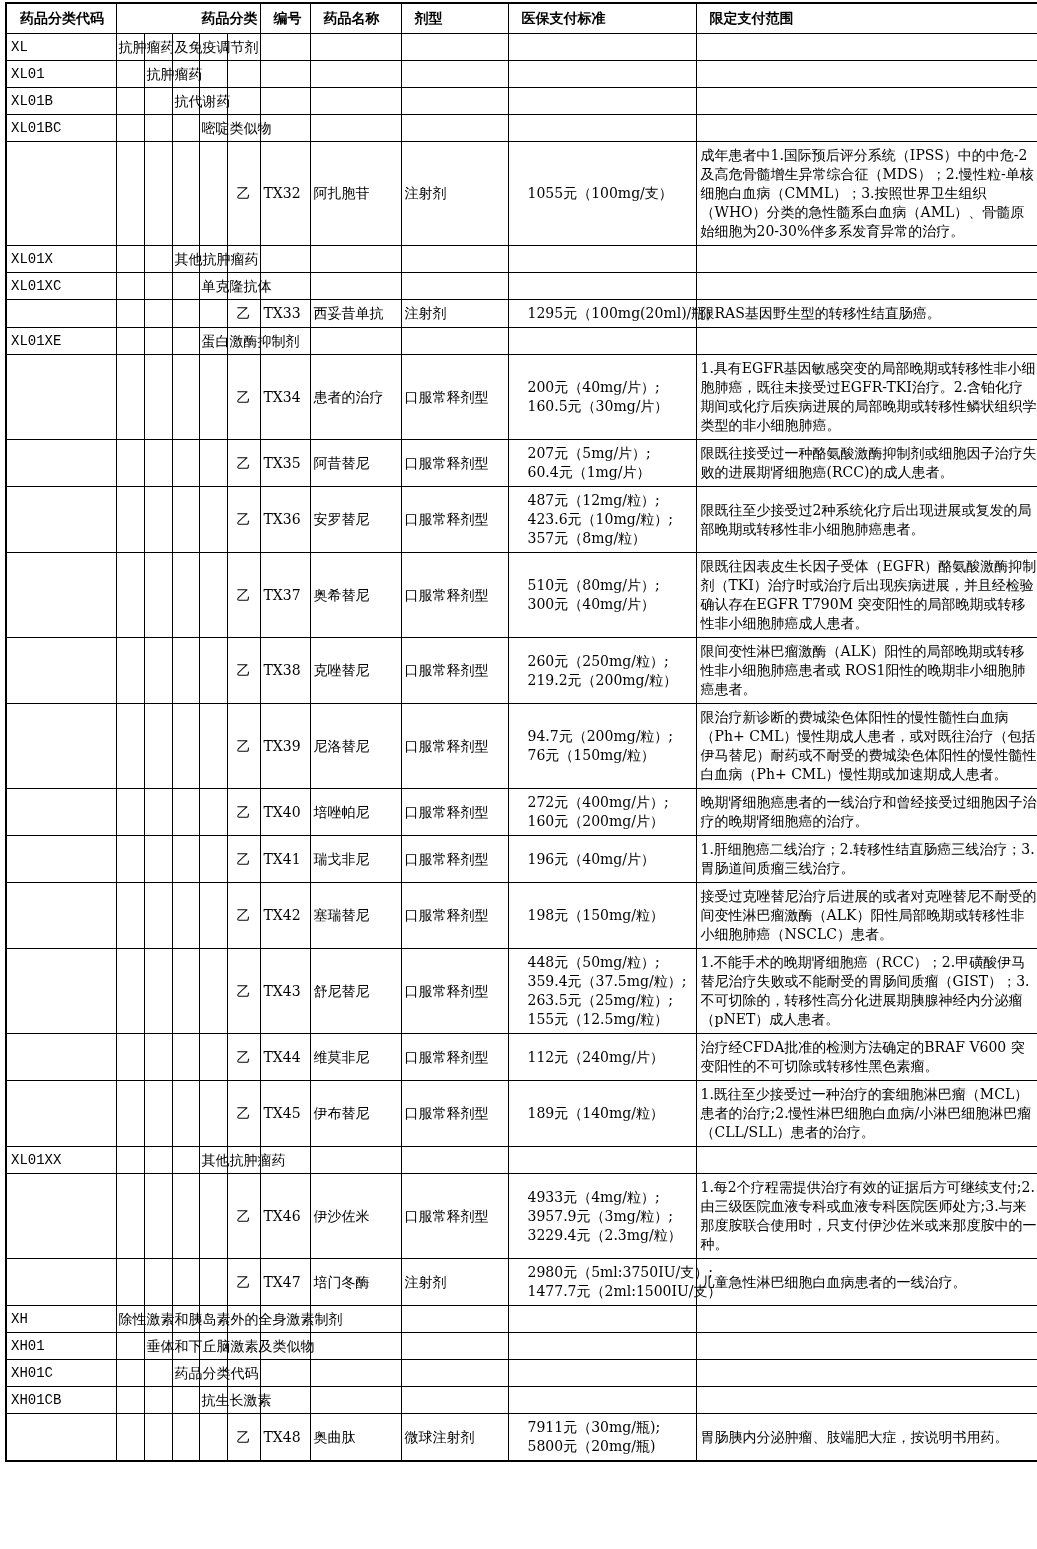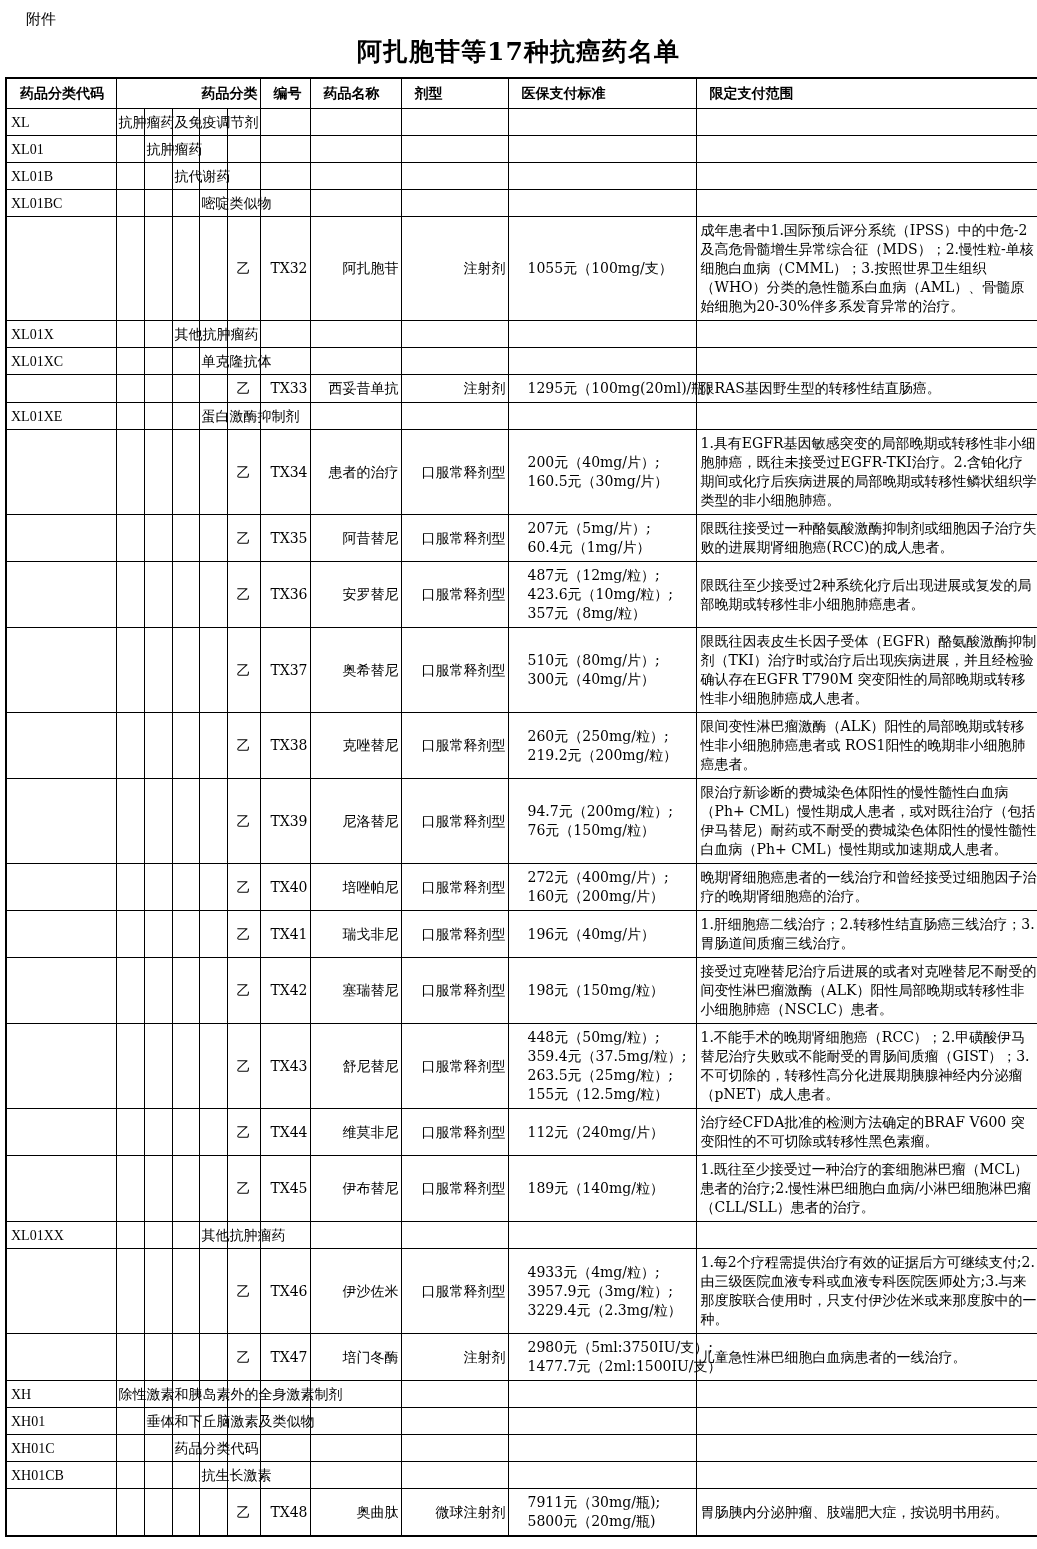--- a/index.html
+++ b/index.html
@@ -4,35 +4,33 @@
 <style>
   html,body{margin:0;padding:0;background:#fff;color:#000;}
   body{width:1037px;font-family:"DejaVu Serif","Liberation Serif",serif;}
   .page{padding:2px 0 6px 0;}
   .attachment{font-size:15px;margin:8px 0 6px 26px;}
   .title{font-size:25px;font-weight:bold;text-align:center;margin:2px 0 9px 0;letter-spacing:1px;}
   table.drug-table{border-collapse:collapse;table-layout:fixed;width:1029px;margin-left:5px;border:2px solid #000;}
   .drug-table td,.drug-table th{border:1px solid #000;font-size:14px;line-height:19px;vertical-align:middle;padding:4px 2px;overflow:visible;}
   .drug-table th{font-weight:bold;text-align:left;padding-left:13px;white-space:nowrap;height:21px;}
   .drug-table th.span-class{text-align:right;padding-left:0;}
-  td.code{padding-left:4px;font-family:Liberation Serif, serif;}
+  td.code{padding-left:4px;font-family:Liberation Mono, monospace;}
   tr.cat-row td{height:20px;padding-top:3px;padding-bottom:3px;}
   .cat-label{position:relative;z-index:3;white-space:nowrap;display:inline-block;}
   td.payclass{text-align:center;}
   td.price{padding-left:19px;}
   td.price div{white-space:nowrap;}
   td.scope{padding-left:4px;padding-right:3px;}
-  td.name,td.form,td.no{padding-left:3px;text-align:right;}
+  td.name,td.form,td.no{padding-left:3px;}
 </style>
 </head>
 <body>
 
 <div class="page">
-  <div class="attachment">附件</div>
-  <div class="title">阿扎胞苷等17种抗癌药名单</div>
 
   <table class="drug-table">
     <colgroup>
       <col style="width:110px">
         <col style="width:28px">
         <col style="width:28px">
         <col style="width:27px">
         <col style="width:28px">
         <col style="width:33px">
         <col style="width:50px">

